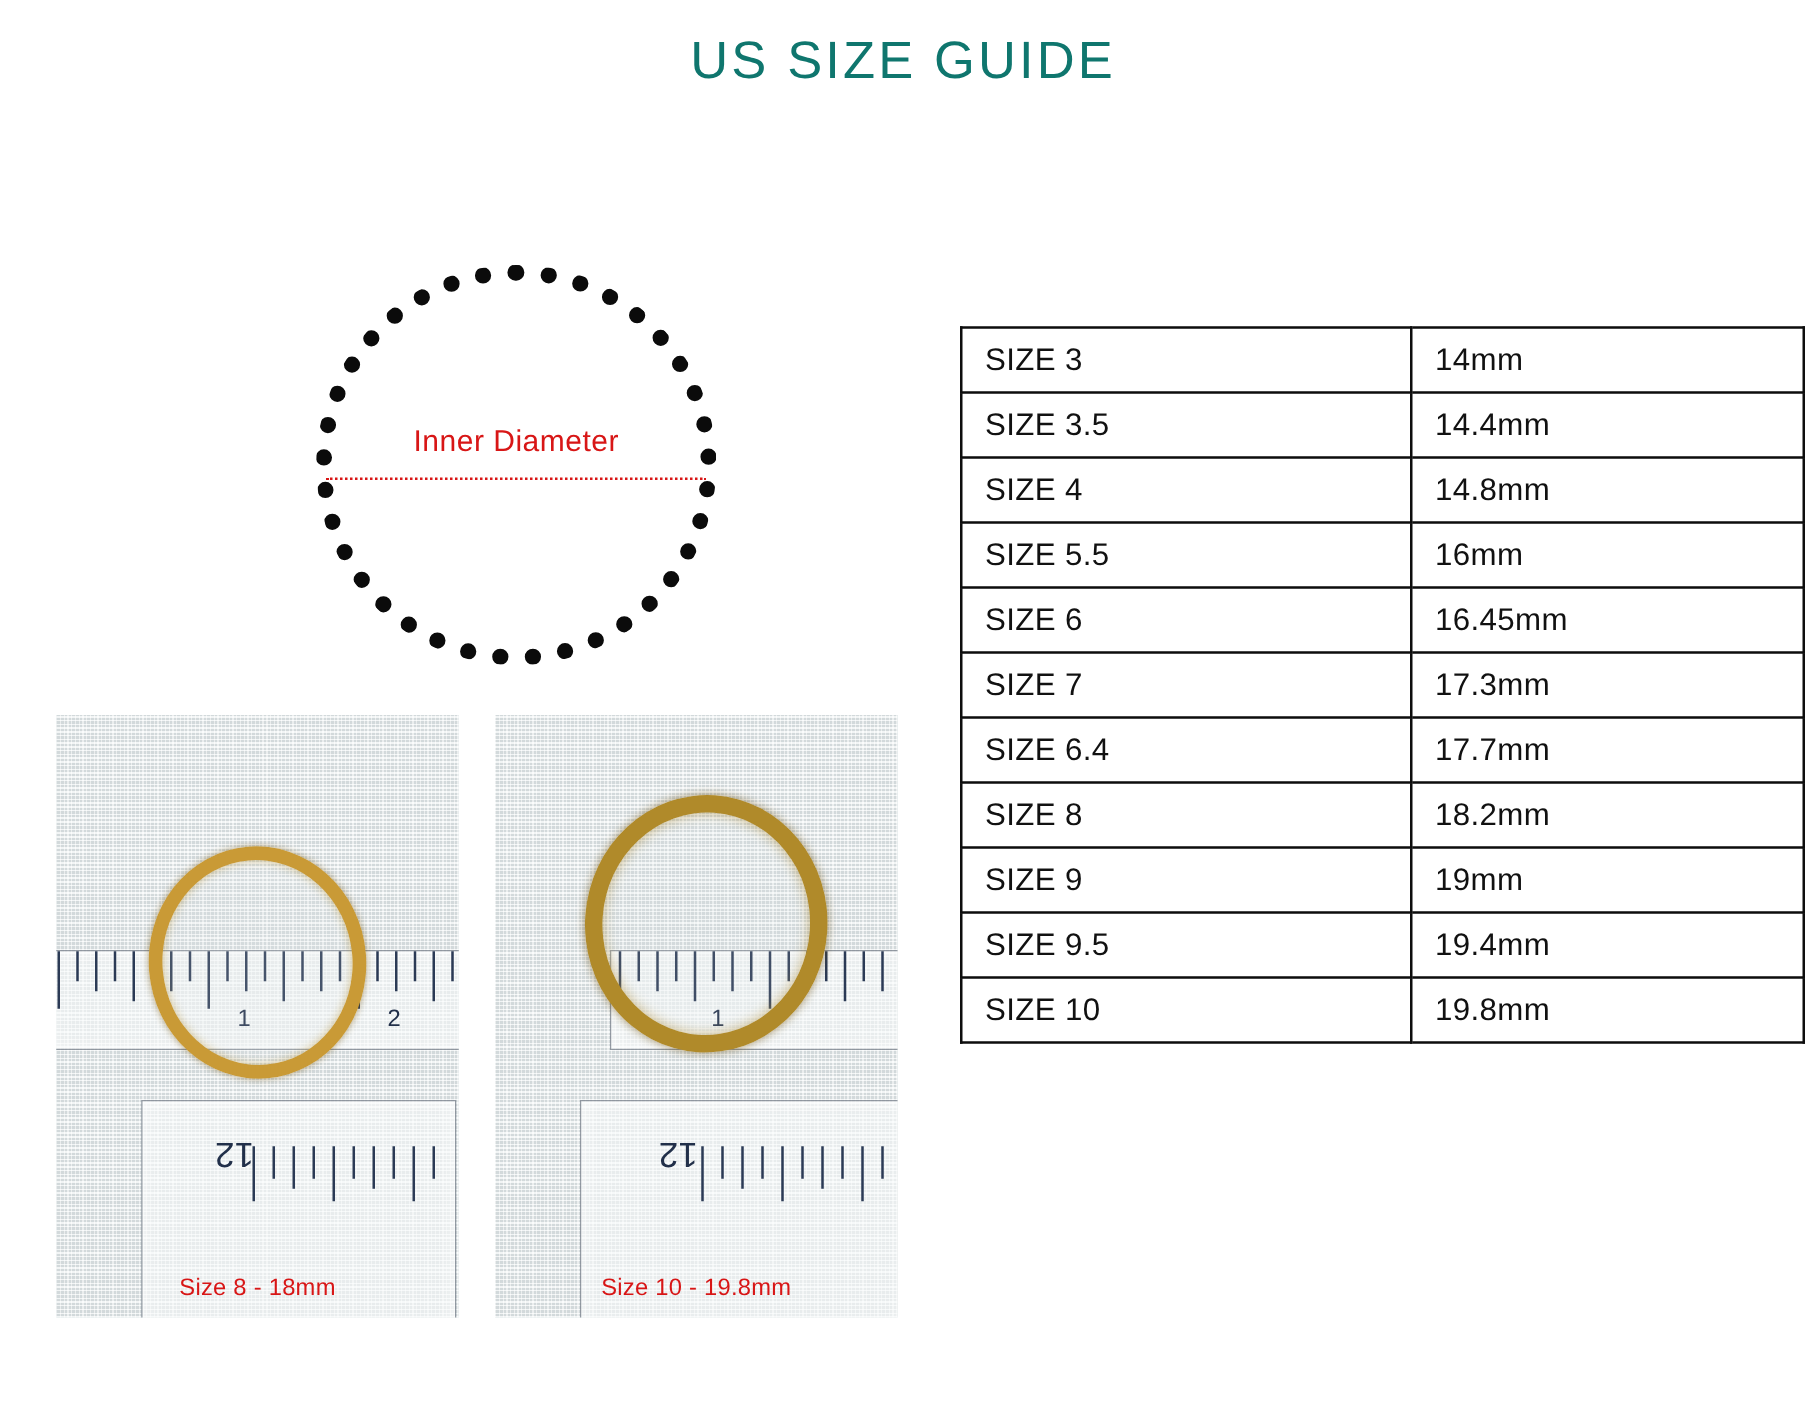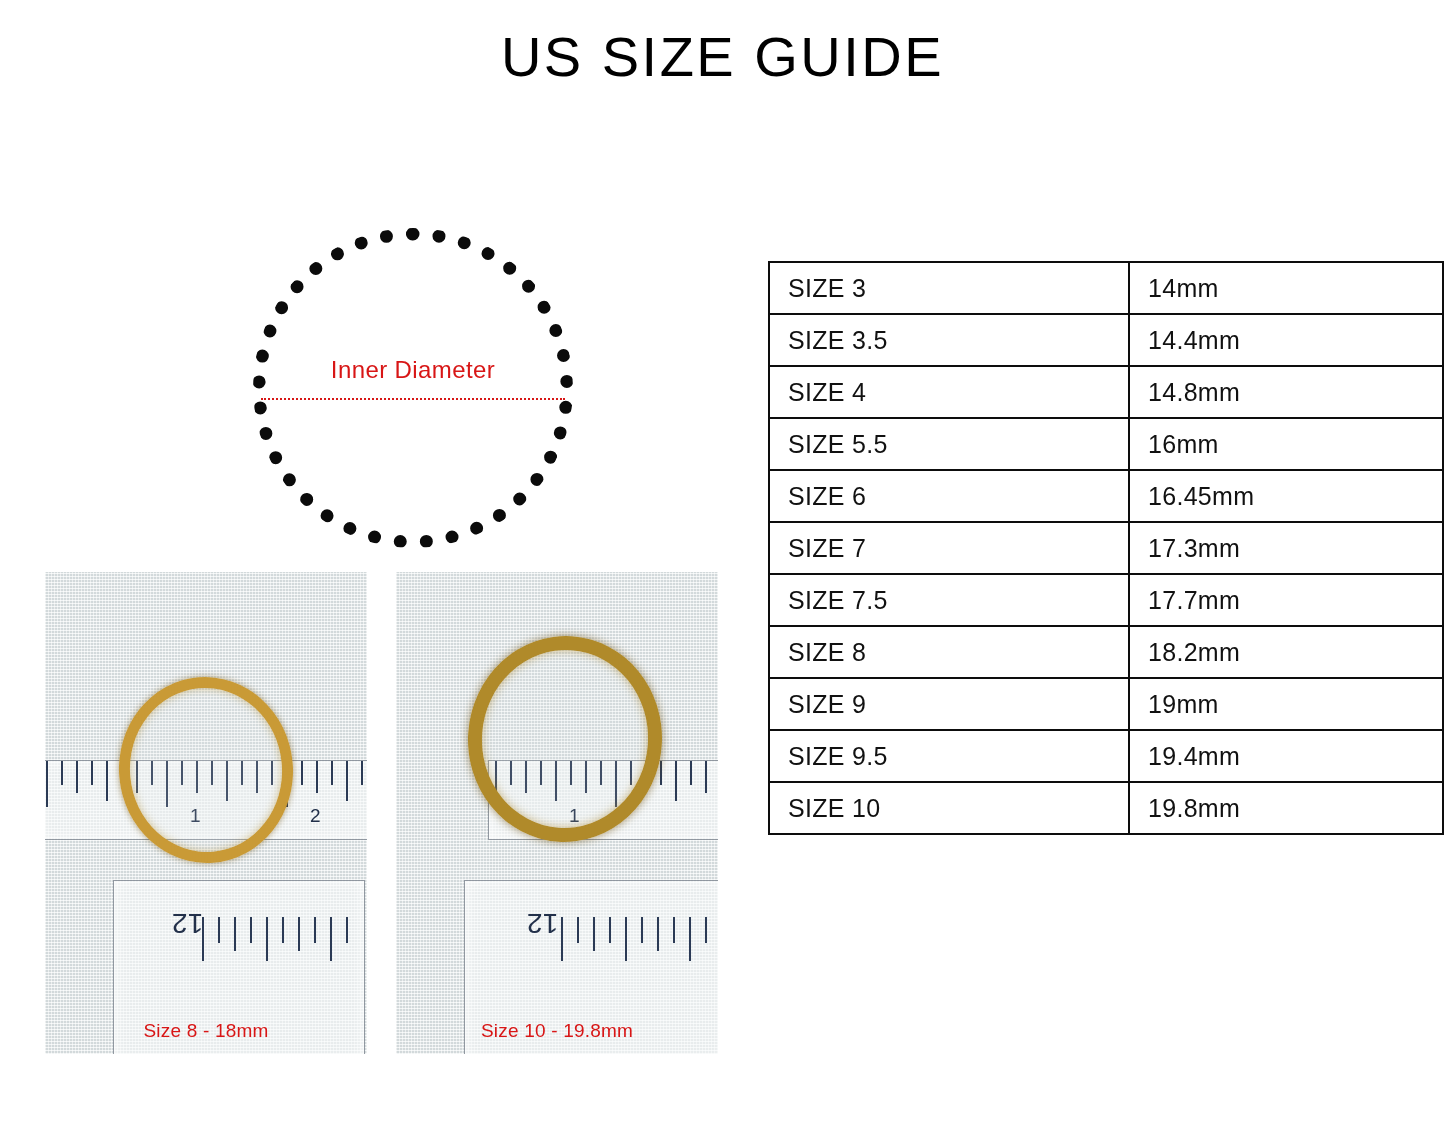--- a/index.html
+++ b/index.html
@@ -22,42 +22,42 @@
     height: 1127px;
   }
 
   
   .title {
     position: absolute;
     top: 24px;
     left: 0;
     width: 1445px;
     text-align: center;
-    font-size: 56px;
+    font-size: 42px;
     letter-spacing: 2.5px;
     font-weight: 400;
-    color: #000000;
+    color: #0f766e;
   }
   .subtitle {
     position: absolute;
     top: 112px;
     left: 150px;
     width: 1160px;
     text-align: center;
     font-size: 27px;
     line-height: 40px;
     letter-spacing: 0.2px;
     color: #111;
   }
 
   
   .circle-wrap {
     position: absolute;
     left: 253px;
-    top: 228px;
+    top: 212px;
     width: 320px;
     height: 320px;
   }
   .circle-ring {
     position: absolute;
     inset: 0;
     border-radius: 50%;
     border: 13px dotted #0b0b0b;
     box-sizing: border-box;
   }
@@ -321,21 +321,21 @@
       </tr>
       <tr>
         <td class="size-col">SIZE 6</td>
         <td class="mm-col">16.45mm</td>
       </tr>
       <tr>
         <td class="size-col">SIZE 7</td>
         <td class="mm-col">17.3mm</td>
       </tr>
       <tr>
-        <td class="size-col">SIZE 7.5</td>
+        <td class="size-col">SIZE 6.4</td>
         <td class="mm-col">17.7mm</td>
       </tr>
       <tr>
         <td class="size-col">SIZE 8</td>
         <td class="mm-col">18.2mm</td>
       </tr>
       <tr>
         <td class="size-col">SIZE 9</td>
         <td class="mm-col">19mm</td>
       </tr>

